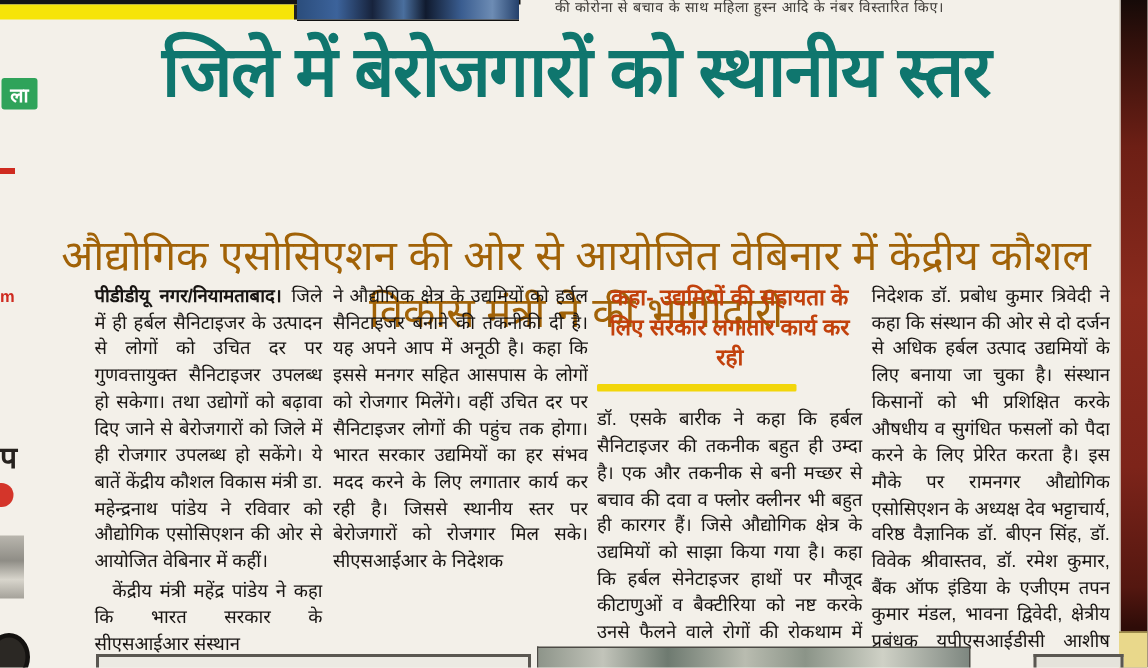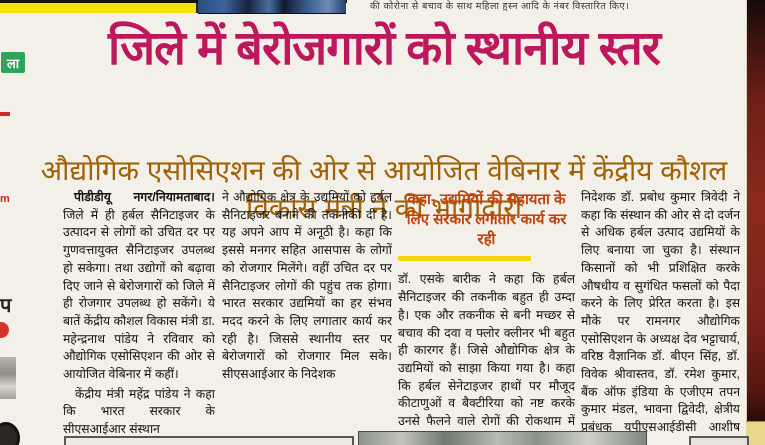--- a/index.html
+++ b/index.html
@@ -34,37 +34,37 @@
   .red-letter{left:0;top:192px;font-size:11px;font-weight:bold;color:#cf2b20;}
   .black-letter{left:0;top:291px;font-size:20px;font-weight:bold;color:#26221e;}
   .red-circle{left:-7px;top:322px;width:16px;height:16px;border-radius:50%;background:#d4352a;}
   .left-photo-frag{left:0;top:357px;width:16px;height:42px;
     background:linear-gradient(180deg,#b9b6ae,#8f8d86 40%,#d8d5cc 70%,#a5a29a);}
   .left-dark-blob{left:-8px;top:422px;width:22px;height:26px;border-radius:50%;
     background:#2b2824;border:3px solid #141210;}
 
   
   .headline{left:28px;top:18px;width:712px;text-align:center;
-    font-weight:800;font-size:47px;line-height:1.27;color:#be185d;
+    font-weight:800;font-size:47px;line-height:1.27;color:#0f766e;
     letter-spacing:-1px;}
   .subheadline{left:28px;top:150px;width:712px;text-align:center;
     font-weight:400;font-size:28px;color:#a16207;}
 
   
   .col{position:absolute;top:189px;height:246px;overflow:hidden;
     font-size:12.3px;line-height:1.44;text-align:justify;}
   .col p{margin:0;}
   .col1{left:63px;width:152px;}
   .col2{left:222px;width:170px;}
   .col3{left:398px;width:177px;}
   .col4{left:581px;width:159px;}
 
   .byline{font-size:13px;font-weight:bold;border-bottom:1.5px solid #2a2723;
     padding-bottom:4px;margin-bottom:9px;display:inline-block;}
-  .dateline{font-weight:bold;margin-left:11px;}
+  .dateline{font-weight:bold;}
   .para2{text-indent:12px;margin-top:2px !important;}
 
   
   .photo-block{float:left;width:86px;margin:0 6px 3px 0;}
   .photo{width:82px;height:104px;border:1px solid #8d8a84;position:relative;overflow:hidden;
     background:linear-gradient(180deg,#dcdad5 0%,#cfccc5 60%,#c4c1ba 100%);}
   .p-hair{position:absolute;top:3px;left:17px;width:48px;height:34px;background:#1c1613;
     border-radius:50% 50% 45% 45%;}
   .p-face{position:absolute;top:13px;left:20px;width:42px;height:50px;background:#c08a62;
     border-radius:46% 46% 42% 42%;}

